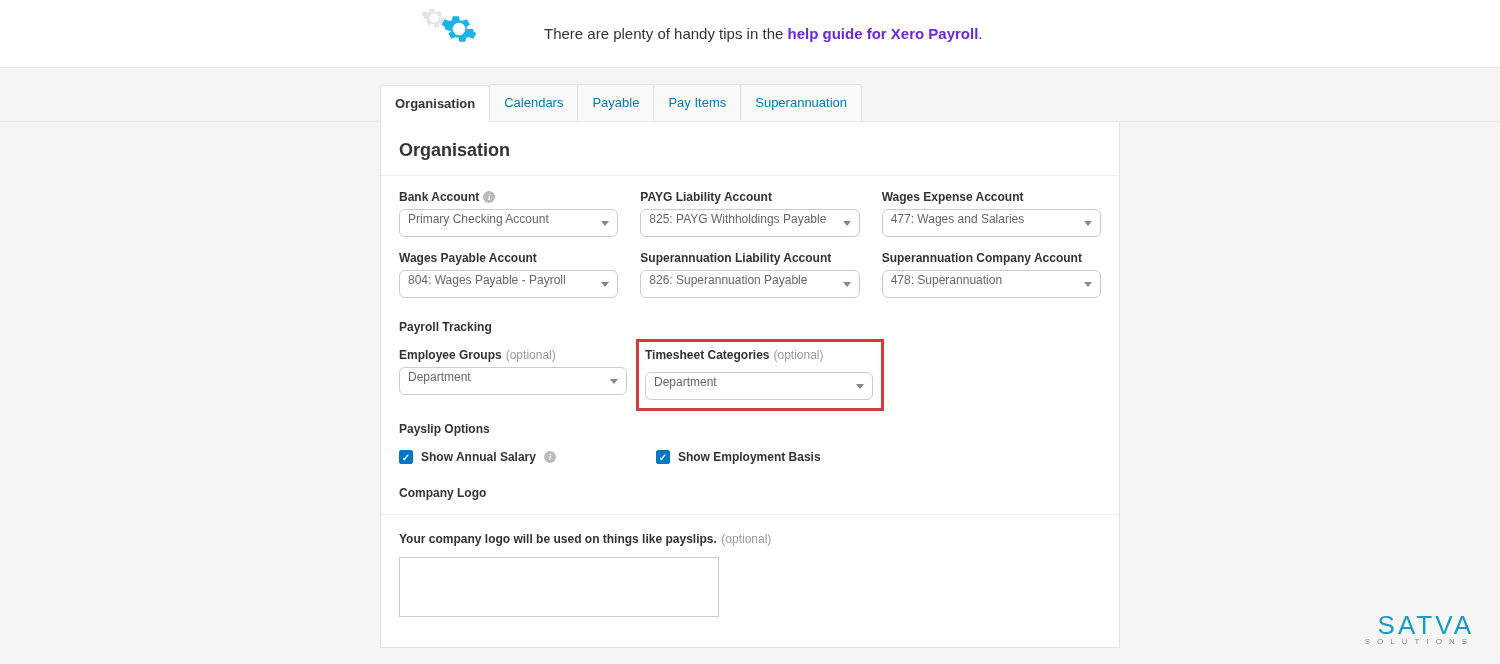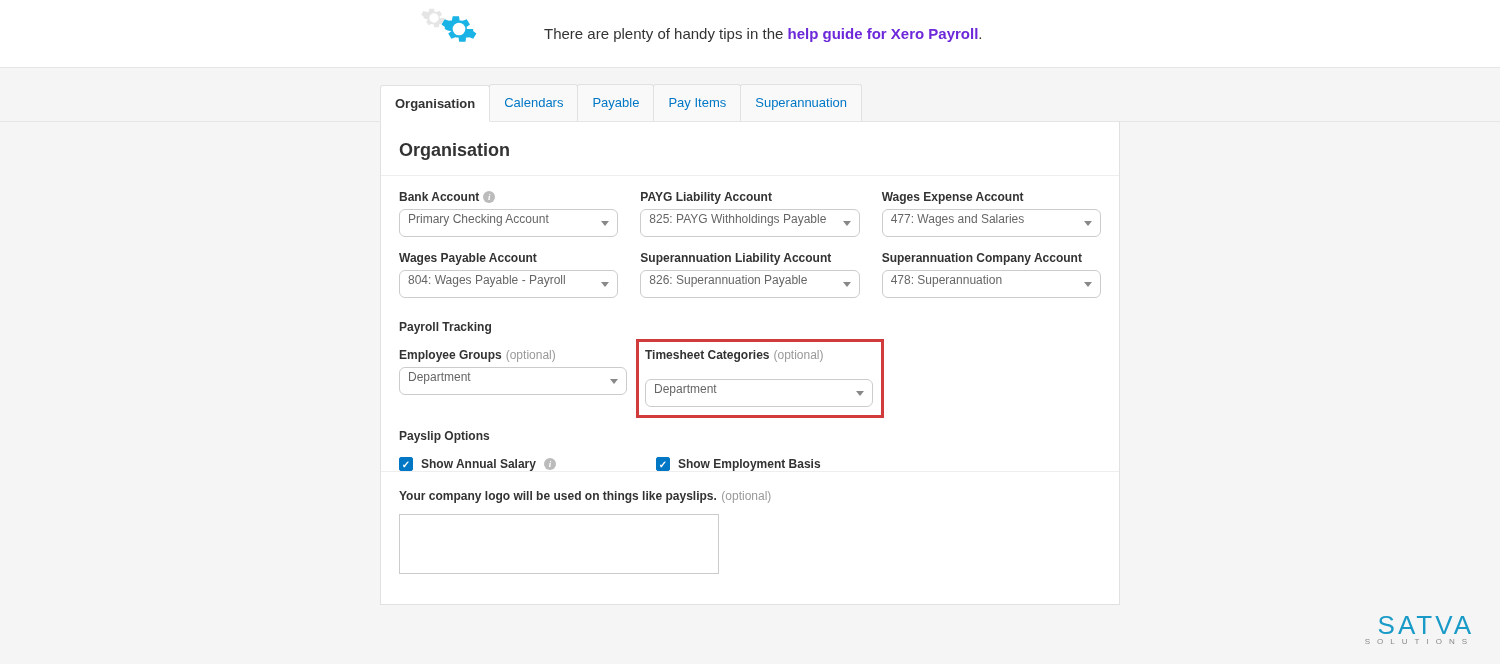--- a/index.html
+++ b/index.html
@@ -149,21 +149,21 @@
     display: flex;
     gap: 18px;
   }
   .row2 .field { width: 228px; flex: none; }
 
   .highlight-box {
     border: 3px solid #d23b3b;
     padding: 6px 8px 8px 6px;
     margin: -9px -11px -11px -9px;
   }
-  .highlight-box .field-label { margin-bottom: 17px; text-align: center; }
+  .highlight-box .field-label { margin-bottom: 10px; text-align: center; }
 
   .check-row {
     display: flex;
     gap: 100px;
     margin-top: 6px;
   }
   .check-item {
     display: flex;
     align-items: center;
     gap: 8px;
@@ -326,20 +326,21 @@
         <span class="checkbox">✓</span>
         <span>Show Annual Salary</span>
         <span class="info-icon">i</span>
       </div>
       <div class="check-item">
         <span class="checkbox">✓</span>
         <span>Show Employment Basis</span>
       </div>
     </div>
 
+    <div class="section-title">Company Logo</div>
     <div class="section-divider"></div>
 
     <div>
       <span class="logo-desc">Your company logo will be used on things like payslips.</span>
       <span class="optional" style="font-size:12px;">(optional)</span>
     </div>
     <div class="logo-box"></div>
   </div>
 </div>
 

